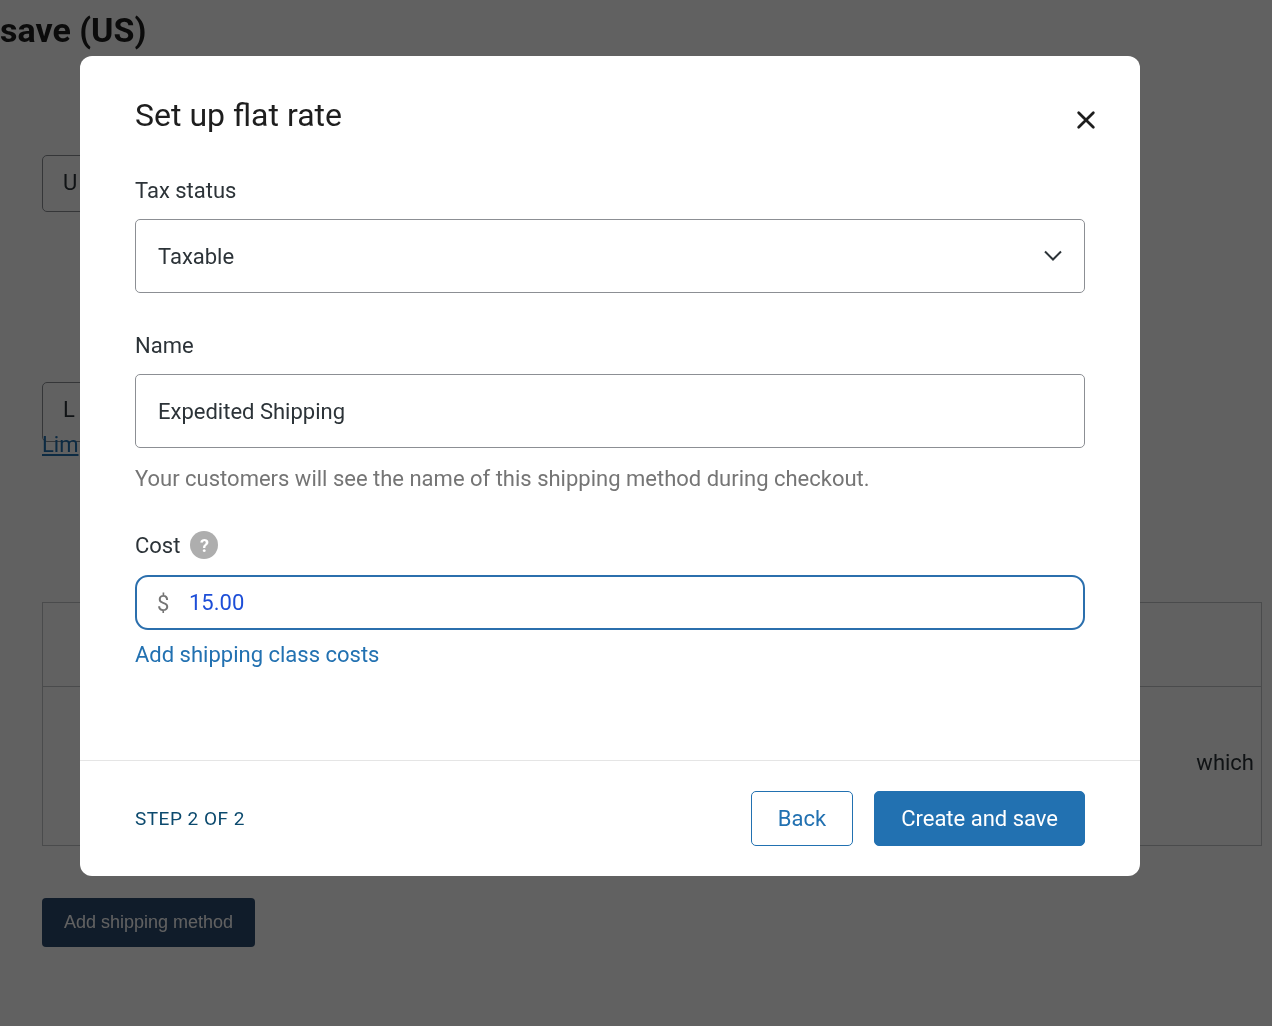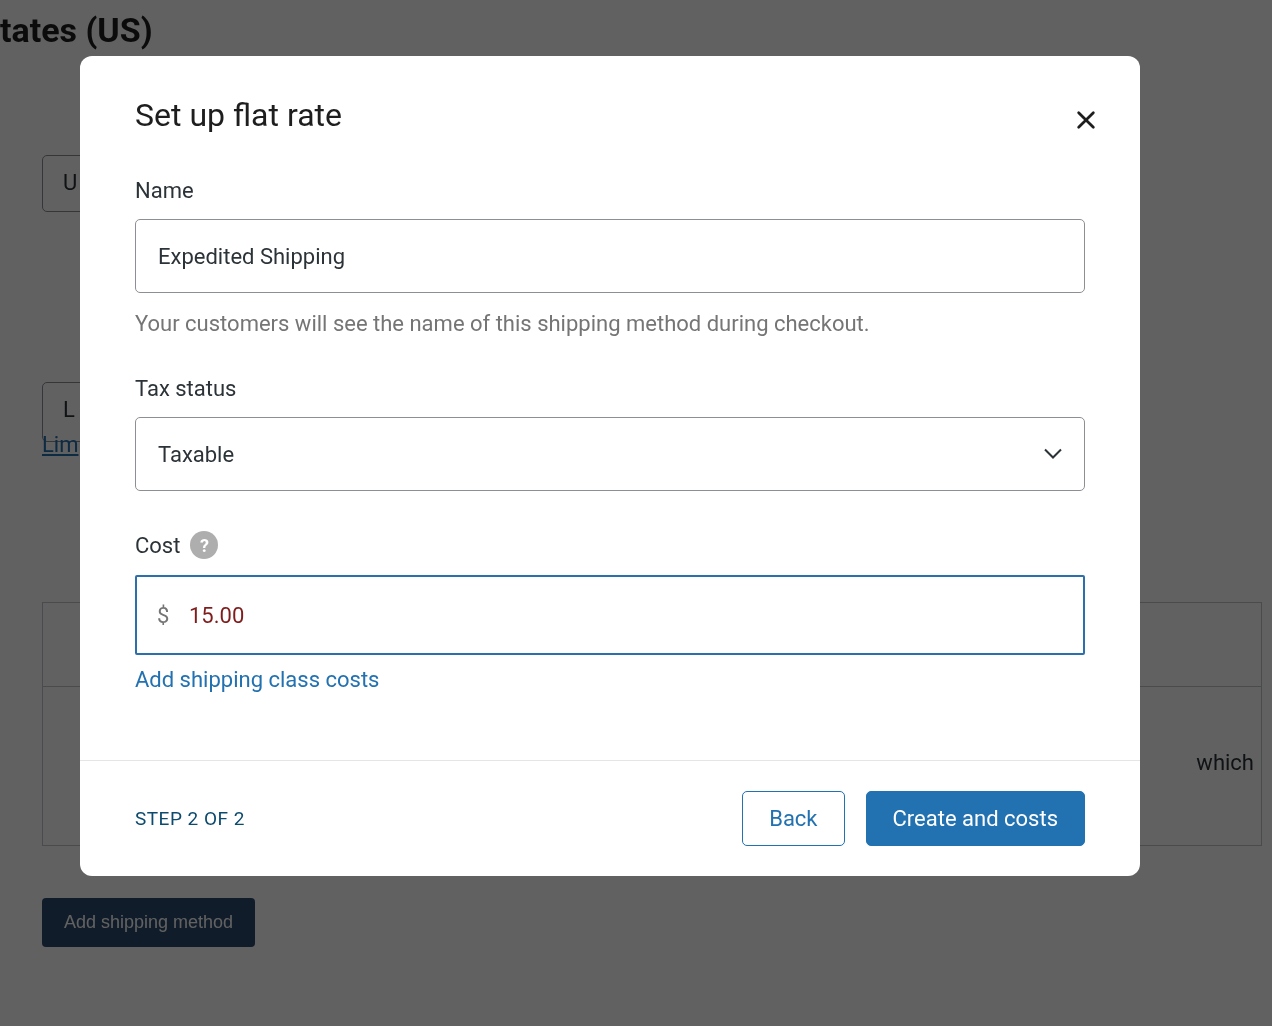--- a/index.html
+++ b/index.html
@@ -219,26 +219,26 @@
       top: 50%;
       transform: translateY(-50%);
       pointer-events: none;
     }
     .cost-input-wrapper {
       position: relative;
       width: 100%;
     }
     .cost-input {
       width: 100%;
-      height: 80px;
+      height: 55px;
       border: 2px solid #2b6fad;
-      border-radius: 2px;
+      border-radius: 13px;
       padding: 0 22px 0 52px;
       font-size: 22px;
-      color: #7f1d1d;
+      color: #1d4ed8;
       font-family: inherit;
     }
     .currency-symbol {
       position: absolute;
       left: 22px;
       top: 50%;
       transform: translateY(-50%);
       font-size: 22px;
       color: #757575;
     }
@@ -280,21 +280,21 @@
     .btn-primary {
       background: #2271b1;
       border: 1px solid #2271b1;
       color: #fff;
     }
   </style>
 </head>
 <body>
 
 <div class="background">
-  <div class="bg-title">tates (US)</div>
+  <div class="bg-title">save (US)</div>
   <div class="bg-input1">U</div>
   <div class="bg-input2">L</div>
   <div class="bg-link">Lim</div>
   <div class="bg-table"></div>
   <div class="bg-table-row"></div>
   <div class="bg-which">which</div>
   <button class="bg-add-button">Add shipping method</button>
 </div>
 
 <div class="overlay"></div>
@@ -302,54 +302,54 @@
 <div class="modal">
   <button class="close-btn">
     <svg viewBox="0 0 24 24" fill="none" stroke="#1e1e1e" stroke-width="3" stroke-linecap="round">
       <line x1="4" y1="4" x2="20" y2="20"></line>
       <line x1="20" y1="4" x2="4" y2="20"></line>
     </svg>
   </button>
 
   <div class="modal-body">
     <h2 class="modal-title">Set up flat rate</h2>
-
-    <div class="form-group">
-      <label class="form-label">Name</label>
-      <input type="text" class="text-input" value="Expedited Shipping" style="">
-      <div class="help-text">Your customers will see the name of this shipping method during checkout.</div>
-    </div>
 
     <div class="form-group">
       <label class="form-label">Tax status</label>
       <div class="select-wrapper">
         <select class="select-input">
           <option>Taxable</option>
         </select>
         <span class="select-chevron">
           <svg width="20" height="12" viewBox="0 0 20 12" fill="none" stroke="#2c3338" stroke-width="2">
             <polyline points="2,2 10,10 18,2"></polyline>
           </svg>
         </span>
       </div>
     </div>
 
+    <div class="form-group">
+      <label class="form-label">Name</label>
+      <input type="text" class="text-input" value="Expedited Shipping" style="">
+      <div class="help-text">Your customers will see the name of this shipping method during checkout.</div>
+    </div>
+
     <div class="form-group" style="margin-bottom:0;">
       <div class="form-label-inline">
         <span>Cost</span>
         <span class="help-icon">?</span>
       </div>
       <div class="cost-input-wrapper">
         <span class="currency-symbol">$</span>
         <input type="text" class="cost-input" value="15.00" style="">
       </div>
       <span class="link-text">Add shipping class costs</span>
     </div>
   </div>
 
   <div class="modal-footer">
     <span class="step-text">STEP 2 OF 2</span>
     <div class="footer-buttons">
       <button class="btn btn-secondary">Back</button>
-      <button class="btn btn-primary">Create and costs</button>
+      <button class="btn btn-primary">Create and save</button>
     </div>
   </div>
 </div>
 
 </body></html>

